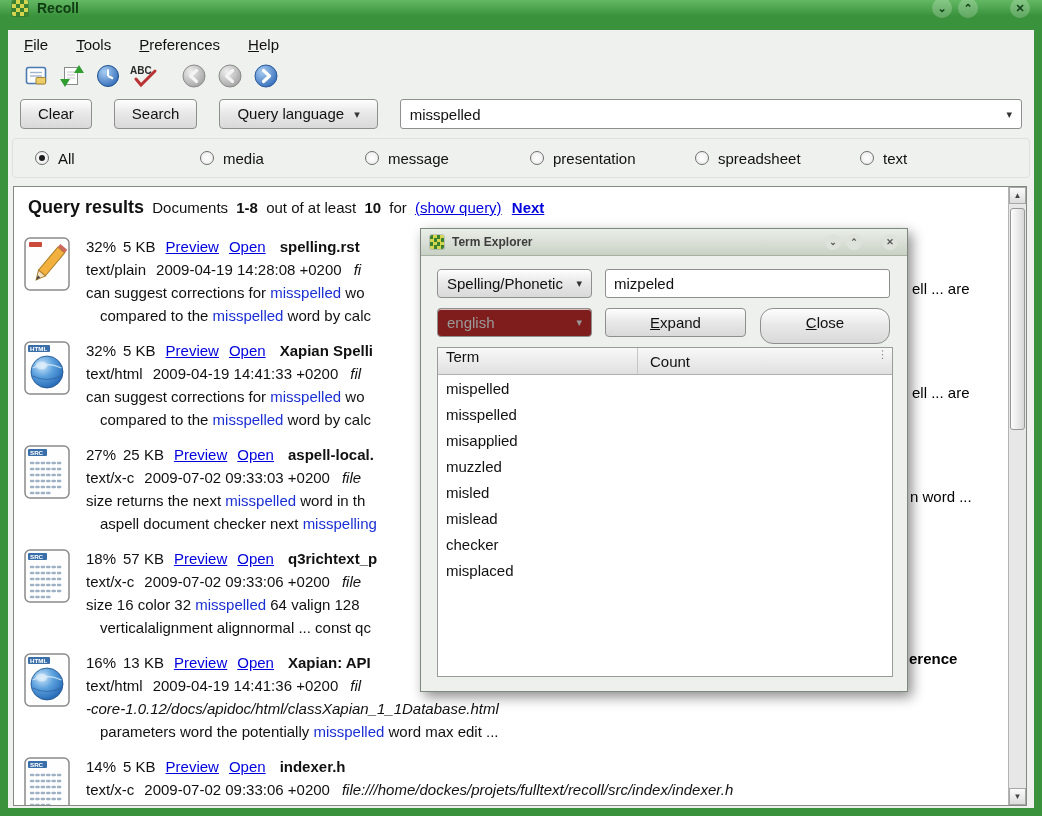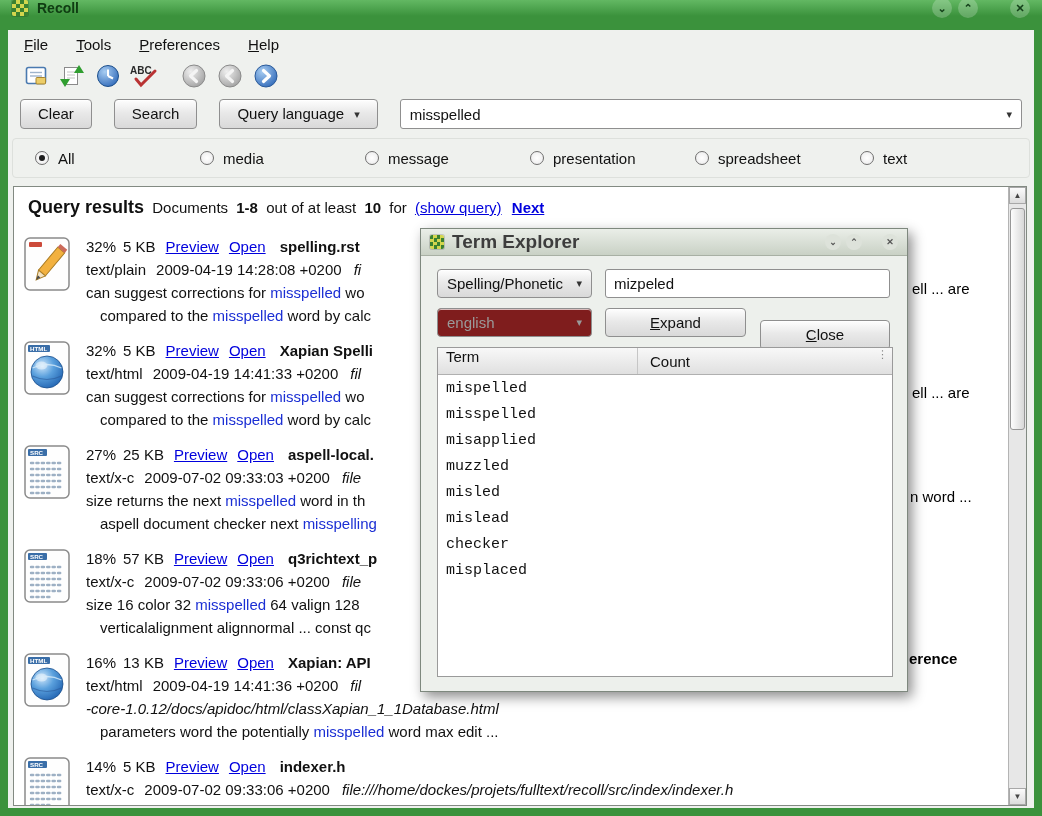--- a/index.html
+++ b/index.html
@@ -96,49 +96,49 @@
     background:linear-gradient(90deg,#fdfdfd,#d8d8d8); border:1px solid #979797;
     border-radius:3px; }
 
   
   .dialog { position:absolute; left:420px; top:228px; width:488px; height:464px;
     background:#edf0ec; border:1px solid #7e887e; z-index:10;
     box-shadow:4px 5px 12px rgba(0,0,0,.45); }
   .dlg-titlebar { height:27px; background:linear-gradient(#eaeee8,#c9d1c5);
     border-bottom:1px solid #a8b0a4; display:flex; align-items:center;
     padding:0 9px; gap:8px; }
-  .dlg-title { font-weight:bold; font-size:19px; color:#3d3d3d; flex:1; }
+  .dlg-title { font-weight:bold; font-size:12px; color:#3d3d3d; flex:1; }
   .dbtn { width:16px; height:16px; border-radius:50%; background:#dde2da; color:#555;
     display:flex; align-items:center; justify-content:center; font-size:9px;
     font-weight:bold; margin-left:5px; }
   .dlg-controls { display:flex; align-items:center; }
   .dlg-controls .dbtn:last-child { margin-left:20px; }
 
   .dlg-mode { position:absolute; left:16px; top:40px; width:155px; height:29px;
     justify-content:space-between; padding:0 9px; line-height:27px; }
   .dlg-input { position:absolute; left:184px; top:40px; width:285px; height:29px;
     border:1px solid #8f8f8f; border-radius:3px; background:#fff; padding:0 8px;
     font-size:15px; font-family:inherit; color:#111; }
   .dlg-lang { position:absolute; left:16px; top:79px; width:155px; height:29px;
     justify-content:space-between; padding:0 9px; color:#9a9a9a;
     background:#7f1d1d; line-height:27px; }
   .dlg-lang .chev { color:#9a9a9a; }
   .dlg-expand { position:absolute; left:184px; top:79px; width:141px; height:29px; line-height:27px; }
-  .dlg-close  { position:absolute; left:339px; top:91px; width:130px; height:30px; line-height:27px; }
+  .dlg-close  { position:absolute; left:339px; top:79px; width:130px; height:36px; line-height:27px;border-radius:13px; }
 
   .term-table { position:absolute; left:16px; top:118px; width:456px; height:330px;
     background:#fff; border:1px solid #9a9a9a; overflow:hidden; }
   .thead { height:27px; background:linear-gradient(#f8f8f8,#e0e0e0);
     border-bottom:1px solid #b0b0b0; display:flex; align-items:flex-start; position:relative; }
   .thc.term { padding-left:8px; width:199px; }
   .thc.count { padding-left:12px; border-left:1px solid #c6c6c6; flex:1; height:100%;
     display:flex; align-items:center; }
   .thdots { position:absolute; right:4px; color:#888; font-size:11px; }
   .trow { height:26px; display:flex; align-items:center; cursor:default; }
-  .tcell.term { padding-left:8px; width:199px;font-family:Liberation Mono, monospace; }
+  .tcell.term { padding-left:8px; width:199px; }
 </style>
 </head>
 <body>
 
 <svg width="0" height="0" style="position:absolute">
   <defs>
     <radialGradient id="gball" cx="35%" cy="30%" r="80%">
       <stop offset="0%" stop-color="#cfe7fb"></stop>
         <stop offset="45%" stop-color="#5aa0dd"></stop>
         <stop offset="100%" stop-color="#1d5fae"></stop>

